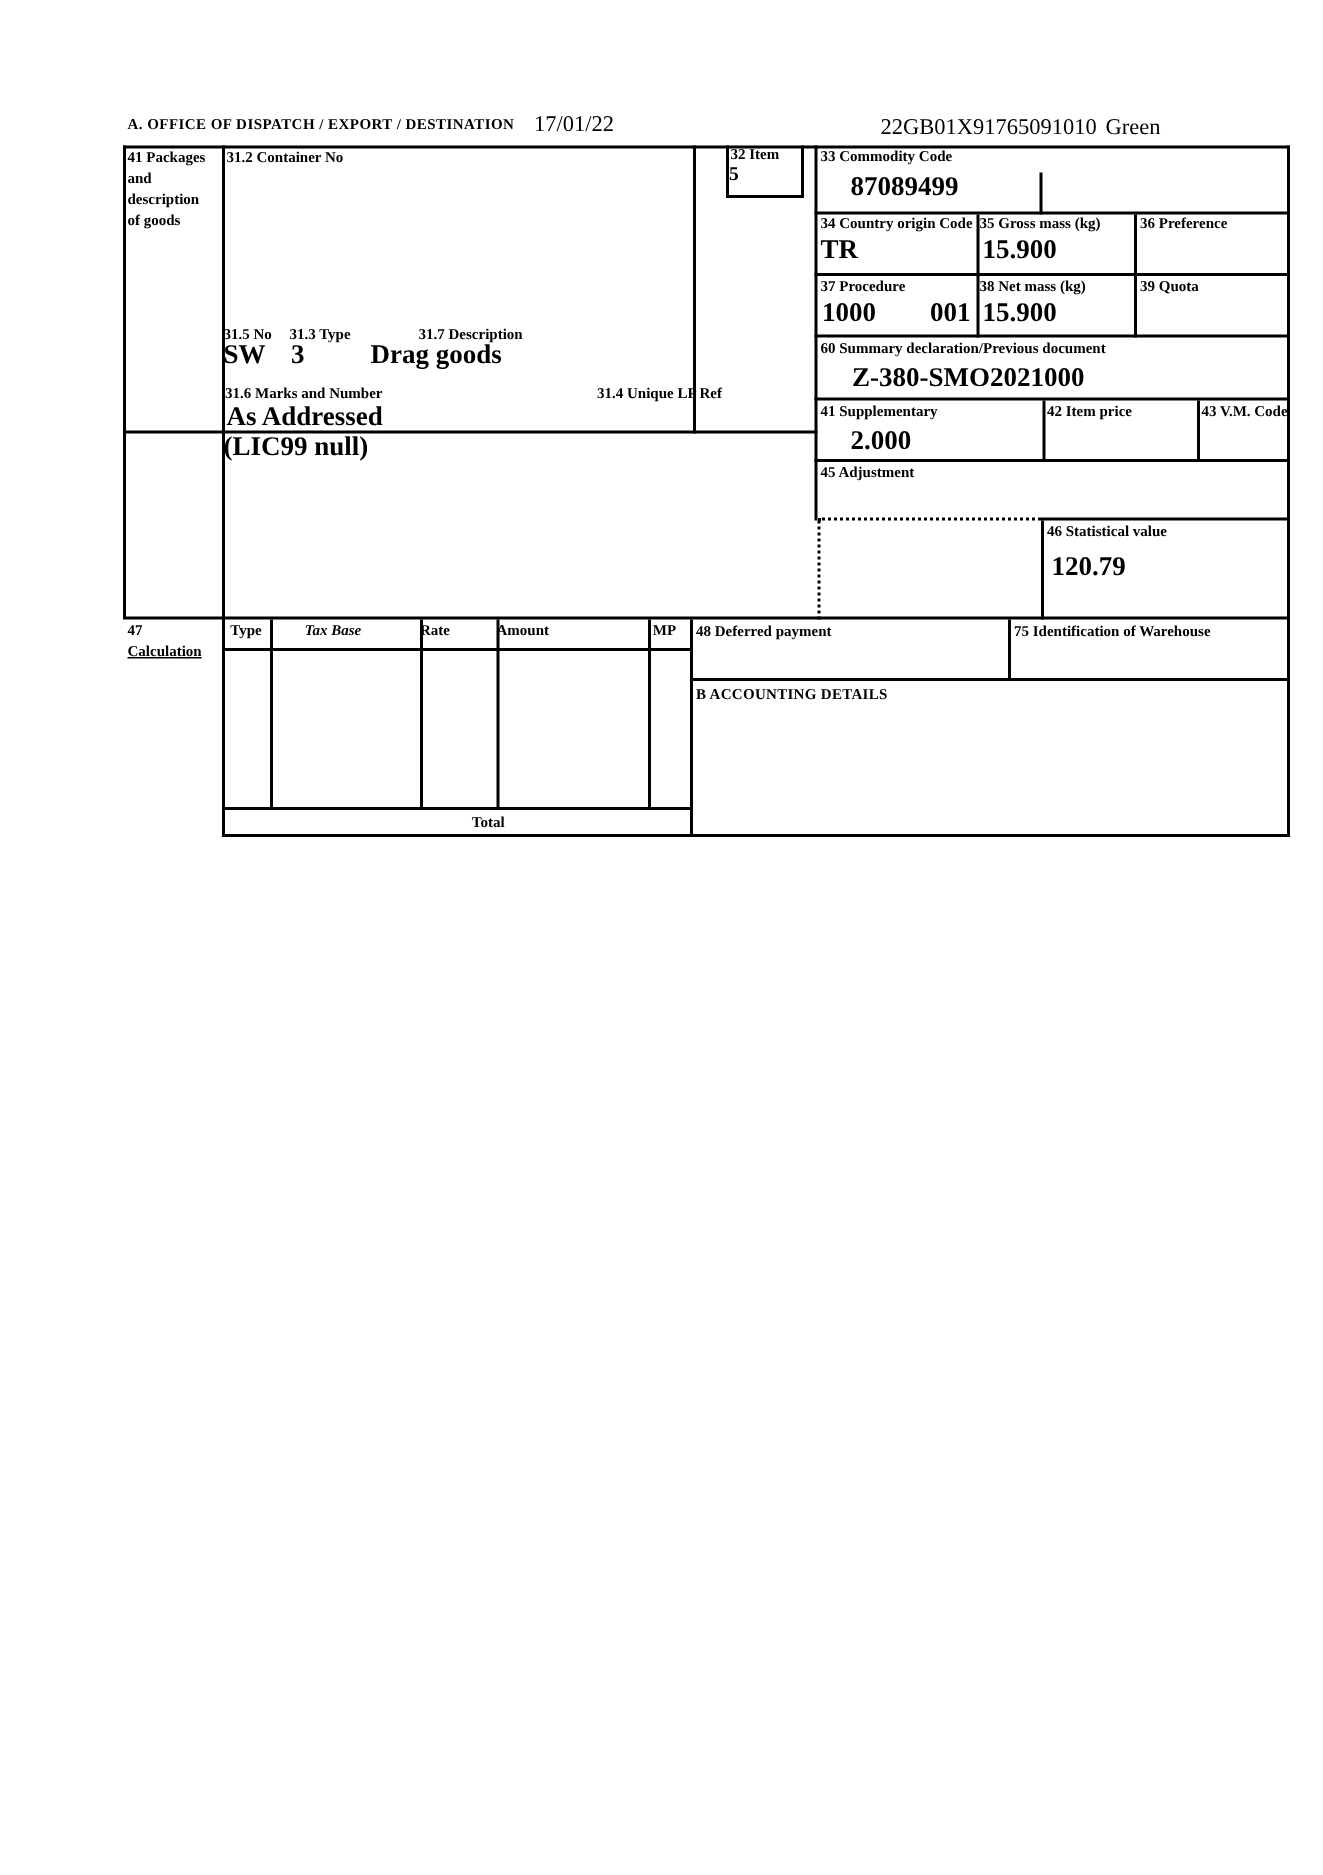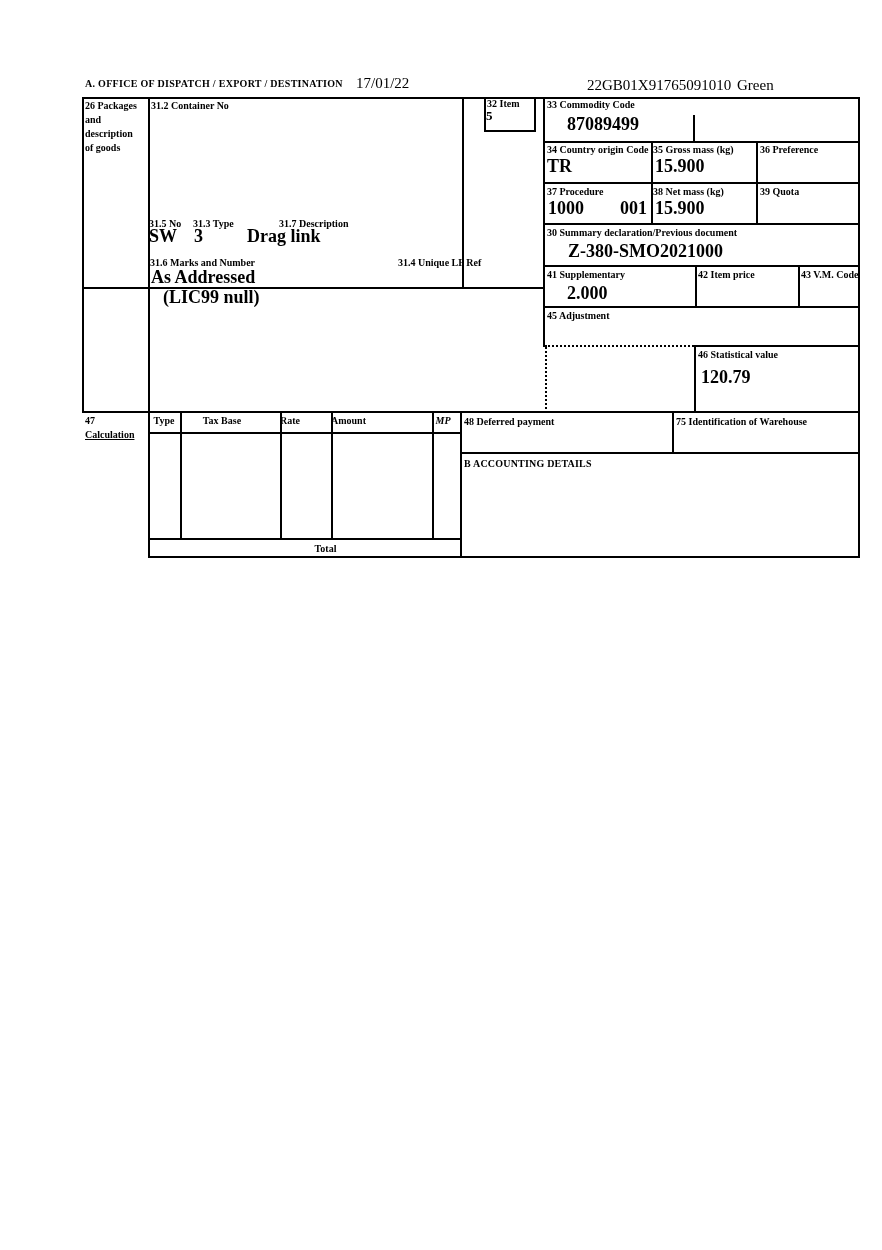--- a/index.html
+++ b/index.html
@@ -58,21 +58,21 @@
   <i class="hl" style="left:543px;top:306px;width:317px;"></i>
   <i class="hl dot" style="left:545px;top:345px;width:149px;"></i>
   <i class="hl" style="left:694px;top:345px;width:166px;"></i>
   <i class="hl" style="left:84px;top:411px;width:776px;"></i>
   <i class="hl" style="left:148px;top:432px;width:314px;"></i>
   <i class="hl" style="left:460px;top:452px;width:400px;"></i>
   <i class="hl" style="left:148px;top:538px;width:314px;"></i>
   <i class="hl" style="left:148px;top:556px;width:712px;"></i>
 
   <div class="lines" style="left:85px;top:99px;">
-    <div>26 Packages</div>
+    <div>41 Packages</div>
     <div>and</div>
     <div>description</div>
     <div>of goods</div>
   </div>
 
   <div class="lbl" style="left:151px;top:100px;">31.2 Container No</div>
 
   <div class="lbl" style="left:487px;top:98px;">32 Item</div>
   <div class="val" style="left:486px;top:108px;font-size:13px;">5</div>
 
@@ -90,48 +90,48 @@
   <div class="val" style="left:620px;top:200px;">001</div>
   <div class="lbl" style="left:653px;top:186px;">38 Net mass (kg)</div>
   <div class="val" style="left:655px;top:200px;">15.900</div>
   <div class="lbl" style="left:760px;top:186px;">39 Quota</div>
 
   <div class="lbl" style="left:149px;top:218px;">31.5 No</div>
   <div class="lbl" style="left:193px;top:218px;">31.3 Type</div>
   <div class="lbl" style="left:247px;top:218px;margin-left:32px;">31.7 Description</div>
   <div class="val" style="left:149px;top:228px;">SW</div>
   <div class="val" style="left:194px;top:228px;">3</div>
-  <div class="val" style="left:247px;top:228px;">Drag link</div>
+  <div class="val" style="left:247px;top:228px;">Drag goods</div>
 
-  <div class="lbl" style="left:547px;top:227px;">30 Summary declaration/Previous document</div>
+  <div class="lbl" style="left:547px;top:227px;">60 Summary declaration/Previous document</div>
   <div class="val" style="left:568px;top:243px;">Z-380-SMO2021000</div>
 
   <div class="lbl" style="left:150px;top:257px;">31.6 Marks and Number</div>
   <div class="lbl" style="left:398px;top:257px;">31.4 Unique LP Ref</div>
   <div class="val" style="left:151px;top:269px;">As Addressed</div>
 
   <div class="lbl" style="left:547px;top:269px;">41 Supplementary</div>
   <div class="val" style="left:567px;top:285px;">2.000</div>
   <div class="lbl" style="left:698px;top:269px;">42 Item price</div>
   <div class="lbl" style="left:801px;top:269px;">43 V.M. Code</div>
 
-  <div class="val" style="left:149px;top:289px;padding-left:14px;">(LIC99 null)</div>
+  <div class="val" style="left:149px;top:289px;">(LIC99 null)</div>
 
   <div class="lbl" style="left:547px;top:310px;">45 Adjustment</div>
   <div class="lbl" style="left:698px;top:349px;">46 Statistical value</div>
   <div class="val" style="left:701px;top:369px;">120.79</div>
 
   <div class="lines" style="left:85px;top:414px;">
     <div>47</div>
     <div class="und">Calculation</div>
   </div>
   <div class="colh ctr" style="left:148px;width:32px;">Type</div>
-  <div class="colh ctr" style="left:180px;width:84px;">Tax Base</div>
+  <div class="colh ctr" style="left:180px;width:84px;font-style:italic;">Tax Base</div>
   <div class="colh rgt" style="left:280px;width:48px;">Rate</div>
   <div class="colh rgt" style="left:331px;width:87px;">Amount</div>
-  <div class="colh ctr" style="left:432px;width:22px;font-style:italic;">MP</div>
+  <div class="colh ctr" style="left:432px;width:22px;">MP</div>
   <div class="colh ctr" style="left:148px;width:355px;top:543px;">Total</div>
 
   <div class="lbl" style="left:464px;top:416px;">48 Deferred payment</div>
   <div class="lbl" style="left:676px;top:416px;">75 Identification of Warehouse</div>
   <div class="lbl" style="left:464px;top:458px;letter-spacing:0.2px;">B ACCOUNTING DETAILS</div>
 
 </div>
 
 </body></html>

